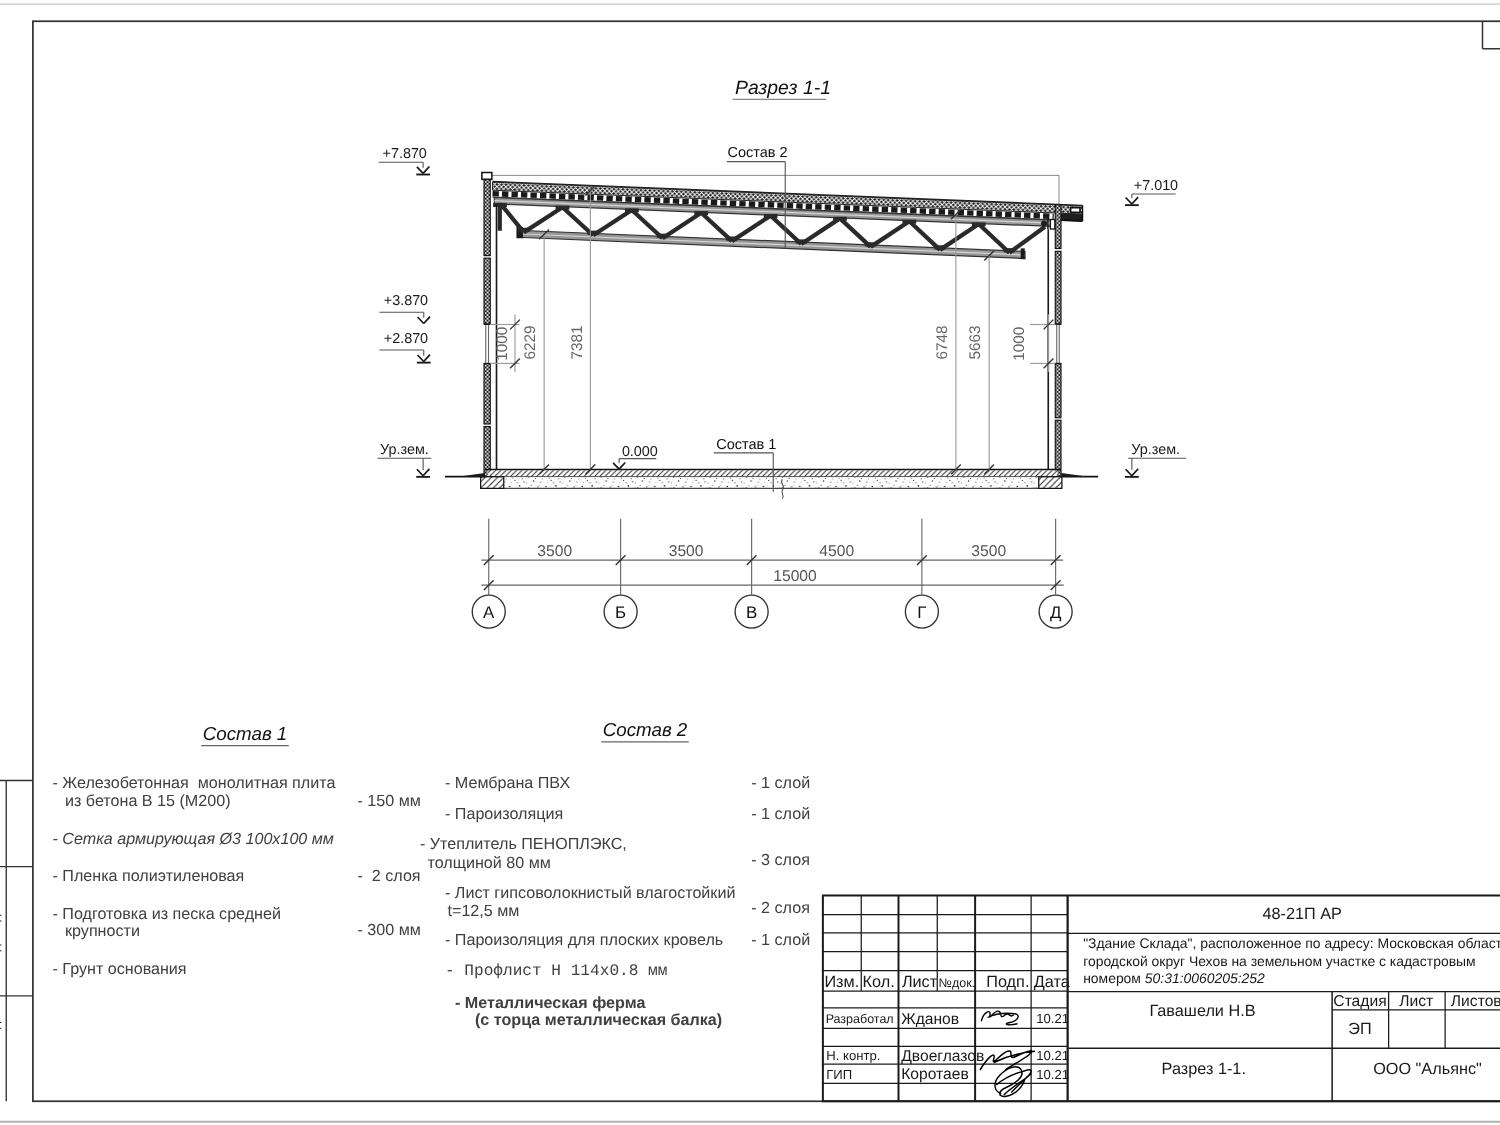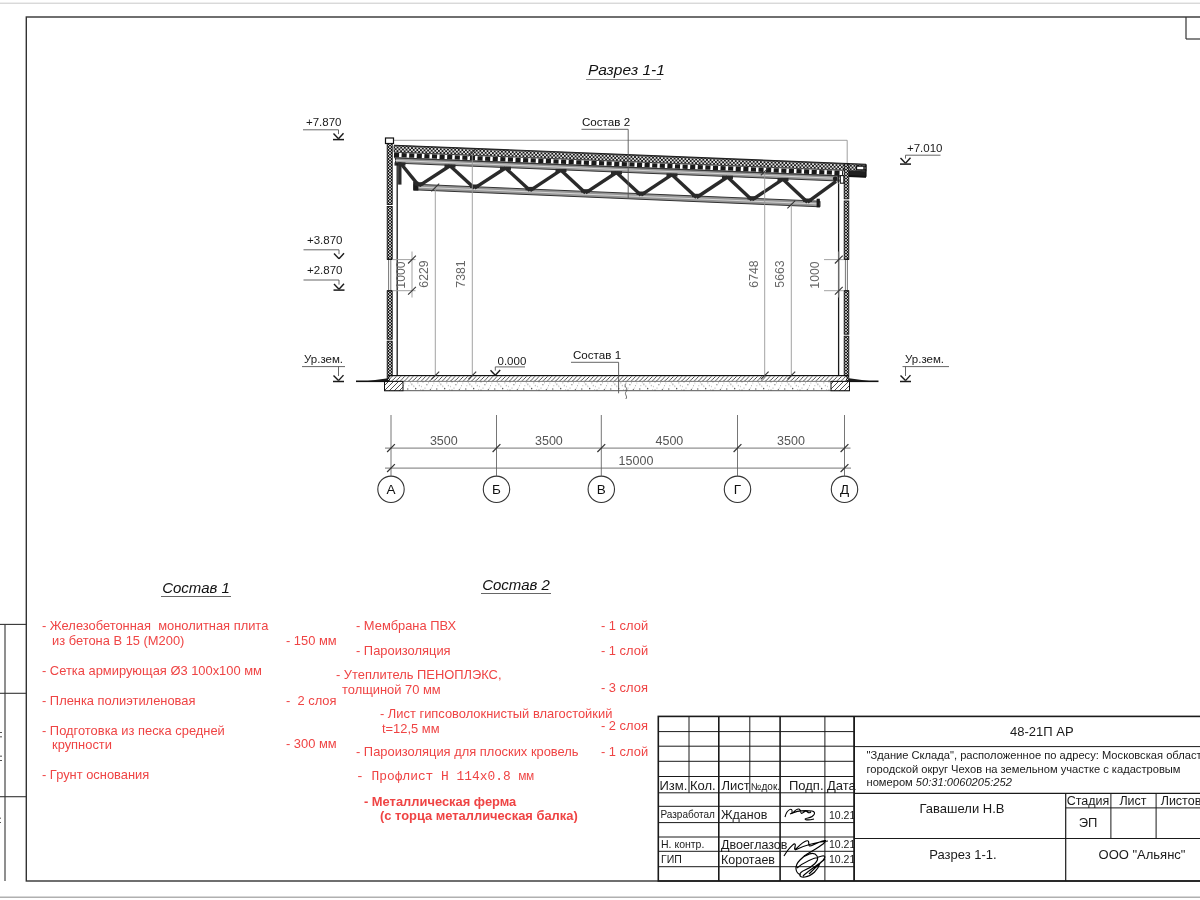--- a/index.html
+++ b/index.html
@@ -1,17 +1,17 @@
 <!DOCTYPE html>
 <html><head><meta charset="utf-8">
 <style>
 html,body{margin:0;padding:0;background:#fff;width:1200px;height:900px;overflow:hidden}
 body{font-family:"Liberation Sans",sans-serif;position:relative}
 .h1{position:absolute;font-size:15px;font-style:italic;text-align:center;border-bottom:1px solid #666;line-height:15.5px;color:#111}
-.li{position:absolute;font-size:12.9px;line-height:14.7px;color:#ef4444;white-space:nowrap}
+.li{position:absolute;font-size:12.9px;line-height:14.7px;color:#404040;white-space:nowrap}
 </style></head>
 <body>
 <svg width="1200" height="900" viewBox="0 0 1200 900" style="position:absolute;top:0;left:0;font-family:'Liberation Sans',sans-serif">
     <defs>
 <pattern id="pWall" width="3.0" height="3.0" patternUnits="userSpaceOnUse">
  <rect width="3.0" height="3.0" fill="#1e1e1e"></rect>
  <path d="M0,0 L3,3 M-0.7,2.3 L0.7,3.7 M2.3,-0.7 L3.7,0.7 M0,3 L3,0 M-0.7,0.7 L0.7,-0.7 M2.3,3.7 L3.7,2.3" stroke="#fff" stroke-width="0.62" fill="none"></path>
 </pattern>
 <pattern id="pRoof" width="3.6" height="3.6" patternUnits="userSpaceOnUse" patternTransform="rotate(2.3)">
  <rect width="3.6" height="3.6" fill="#1a1a1a"></rect>
@@ -303,31 +303,31 @@
     <text x="1181.0" y="804.5" style="font-size:12.5px;" fill="#1a1a1a" text-anchor="middle">Листов</text>
     <text x="1088.0" y="827.0" style="font-size:13px;" fill="#1a1a1a" text-anchor="middle">ЭП</text>
     <text x="963.0" y="859.2" style="font-size:13px;" fill="#1a1a1a" text-anchor="middle">Разрез 1-1.</text>
     <text x="1142.0" y="859.2" style="font-size:13px;" fill="#1a1a1a" text-anchor="middle">ООО "Альянс"</text>
   </svg>
 
 <div class="h1" style="left:161px;top:580px;width:70px;">Состав 1</div>
 <div class="h1" style="left:481px;top:577px;width:70px;">Состав 2</div>
 <div class="li" style="left:42px;top:619px;">- Железобетонная&nbsp; монолитная плита<br><span style="margin-left:10px">из бетона В 15 (М200)</span></div>
 <div class="li" style="left:286px;top:633.5px;">- 150 мм</div>
-<div class="li" style="left:42px;top:663.5px;">- Сетка армирующая Ø3 100х100 мм</div>
+<div class="li" style="left:42px;top:663.5px;font-style:italic;">- Сетка армирующая Ø3 100х100 мм</div>
 <div class="li" style="left:42px;top:693.5px;">- Пленка полиэтиленовая</div>
 <div class="li" style="left:286px;top:693.5px;">-&nbsp; 2 слоя</div>
 <div class="li" style="left:42px;top:723.5px;">- Подготовка из песка средней<br><span style="margin-left:10px">крупности</span></div>
 <div class="li" style="left:286px;top:736.5px;">- 300 мм</div>
 <div class="li" style="left:42px;top:767.5px;">- Грунт основания</div>
 
 <div class="li" style="left:356px;top:619px;">- Мембрана ПВХ</div>
 <div class="li" style="left:601px;top:619px;">- 1 слой</div>
 <div class="li" style="left:356px;top:643.5px;">- Пароизоляция</div>
 <div class="li" style="left:601px;top:643.5px;">- 1 слой</div>
-<div class="li" style="left:336px;top:668px;">- Утеплитель ПЕНОПЛЭКС,<br><span style="margin-left:6px">толщиной 70 мм</span></div>
+<div class="li" style="left:336px;top:668px;">- Утеплитель ПЕНОПЛЭКС,<br><span style="margin-left:6px">толщиной 80 мм</span></div>
 <div class="li" style="left:601px;top:681px;">- 3 слоя</div>
-<div class="li" style="left:356px;top:707px;margin-left:24px;">- Лист гипсоволокнистый влагостойкий<br><span style="margin-left:2px">t=12,5 мм</span></div>
+<div class="li" style="left:356px;top:707px;">- Лист гипсоволокнистый влагостойкий<br><span style="margin-left:2px">t=12,5 мм</span></div>
 <div class="li" style="left:601px;top:719px;">- 2 слоя</div>
 <div class="li" style="left:356px;top:744.5px;">- Пароизоляция для плоских кровель</div>
 <div class="li" style="left:601px;top:744.5px;">- 1 слой</div>
 <div class="li" style="left:356px;top:769.5px;font-family:Liberation Mono, monospace;">- Профлист Н 114х0.8 мм</div>
 <div class="li" style="left:364px;top:794.5px;font-weight:bold;">- Металлическая ферма<br><span style="margin-left:16px">(с торца металлическая балка)</span></div>
 
 </body></html>

